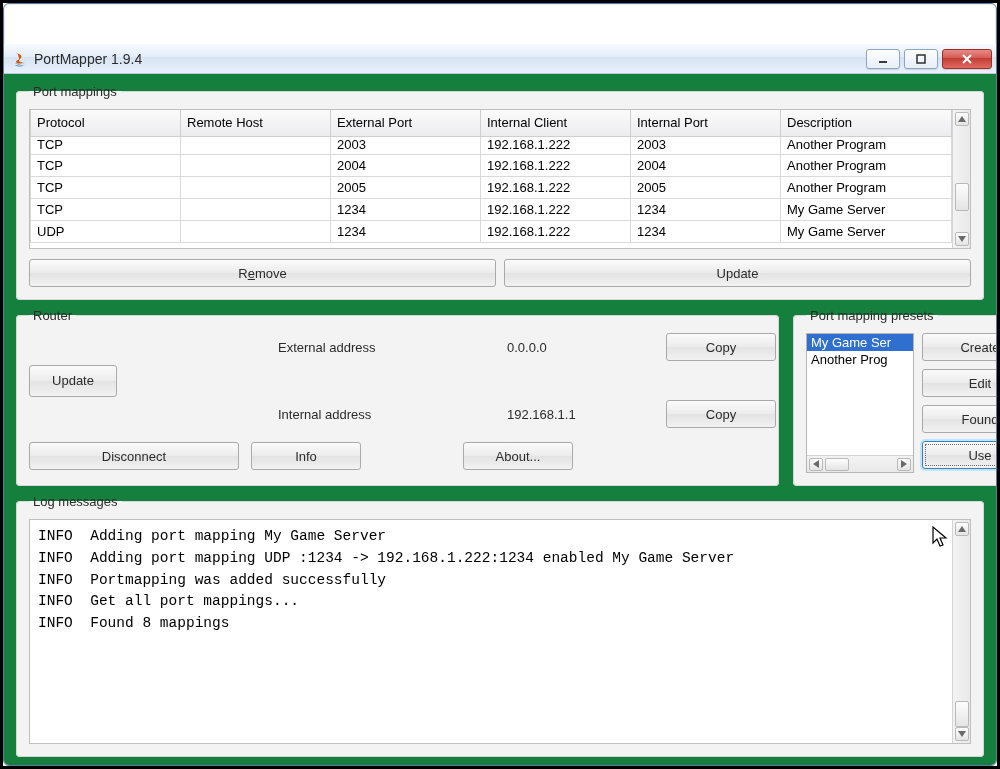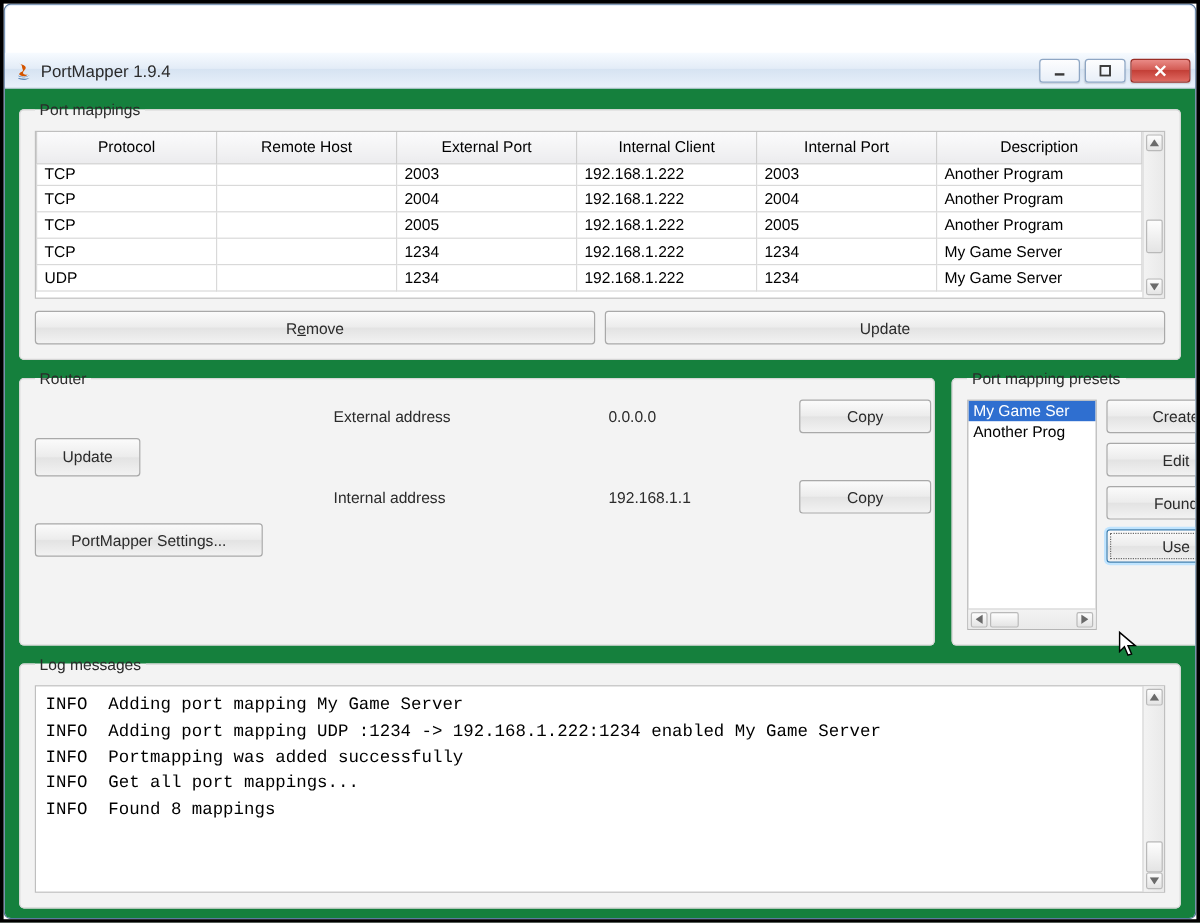--- a/index.html
+++ b/index.html
@@ -96,21 +96,21 @@
     height: 140px;
     display:flex;
   }
   .tablescroll { flex:1; overflow:hidden; }
   table.grid { width:100%; border-collapse: collapse; table-layout: fixed; }
   table.grid th {
     background: linear-gradient(#fbfbfc,#ececee);
     border: 1px solid #cfcfcf;
     border-top: none;
     font-weight: normal;
-    text-align: center;
+    text-align: left;
     padding: 4px 6px;
     height: 26px;
   }
   table.grid td {
     border: 1px solid #d9d9d9;
     padding: 2px 6px;
     height: 22px;
     white-space: nowrap;
     overflow: hidden;
   }
@@ -359,29 +359,32 @@
         <div class="router-grid">
           <div class="lbl">External address</div>
           <div class="val">0.0.0.0</div>
           <div><button class="win" style="width:110px">Copy</button></div>
           <div style="grid-row:1 / span 2; align-self:center;"><button class="win" style="width:88px;height:32px">Update</button></div>
 
           <div class="lbl">Internal address</div>
           <div class="val">192.168.1.1</div>
           <div><button class="win" style="width:110px">Copy</button></div>
         </div>
-        <div class="router-buttons2">
-          <button class="win" style="width:190px">PortMapper Settings...</button>
+        <div class="router-buttons2" style="margin-top:14px;">
+          <button class="win" style="width:210px">Disconnect</button>
+          <button class="win" style="width:110px">Info</button>
+          <div style="width:78px"></div>
+          <button class="win" style="width:110px">About...</button>
         </div>
       </fieldset>
 
       <fieldset class="group presets">
         <legend>Port mapping presets</legend>
         <div class="presets-body">
-          <div class="listwrap" style="height:192px;">
+          <div class="listwrap" style="height:140px;">
             <div class="listbox">
               <div class="listitem sel">My Game Ser</div>
               <div class="listitem">Another Prog</div>
             </div>
             <div class="hscroll">
               <div class="harrow">
                   <svg width="6" height="8">
                     <path d="M0 4l6-4v8z" fill="#6a6a6a"></path>
                   </svg>
                 </div>

